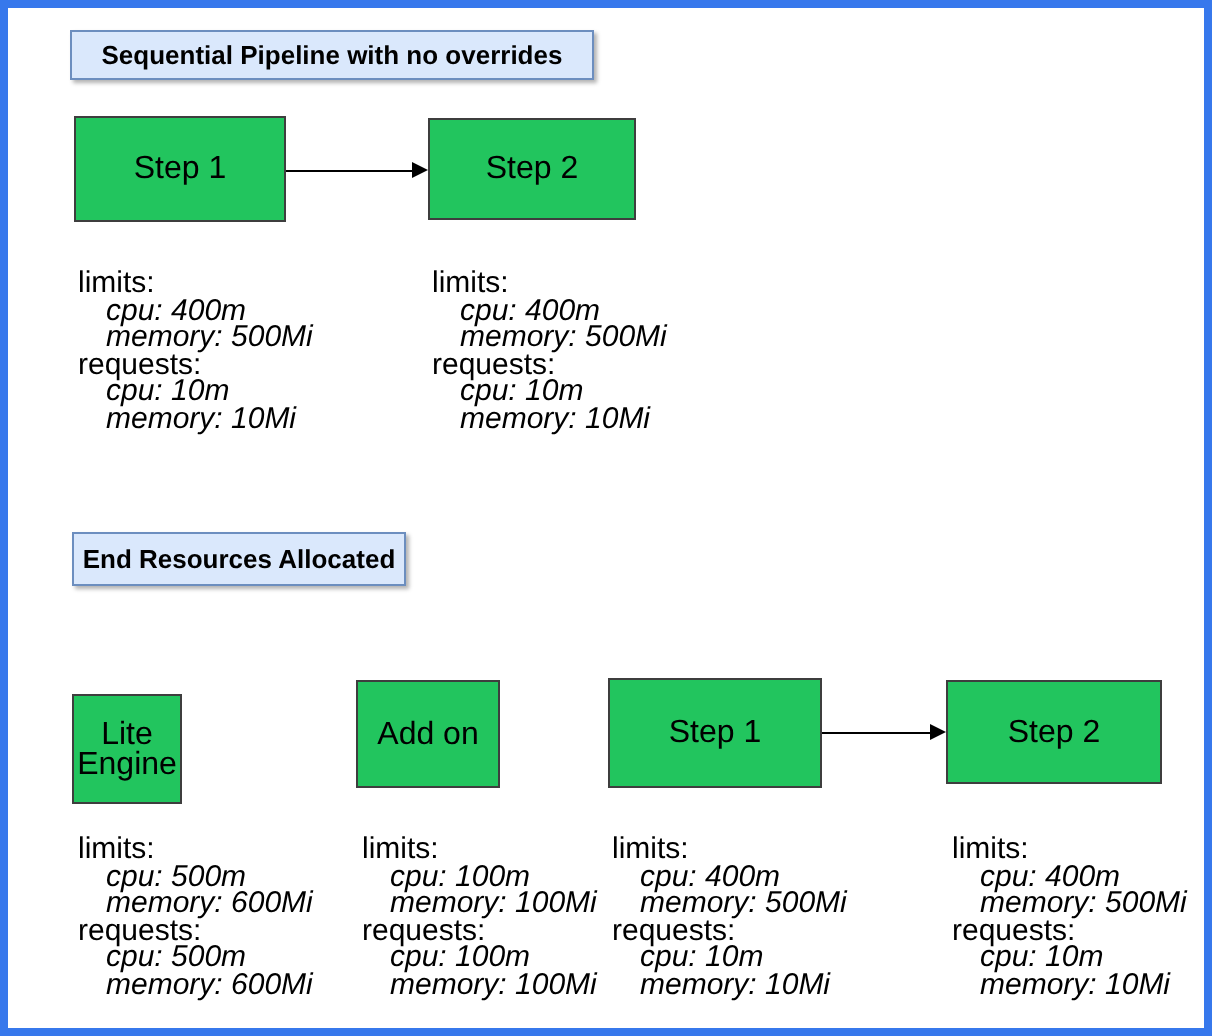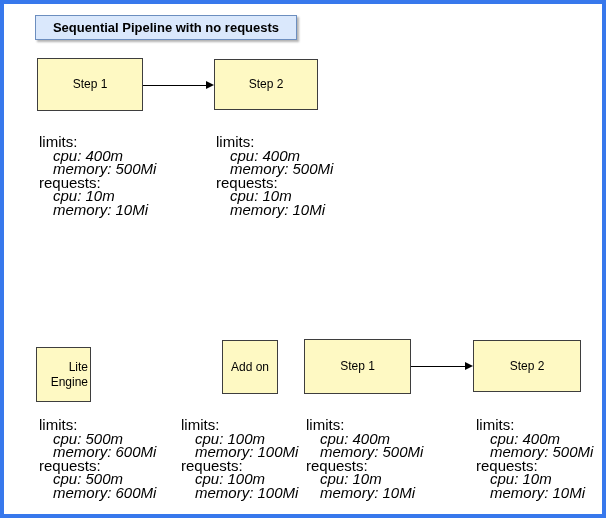--- a/index.html
+++ b/index.html
@@ -31,27 +31,27 @@
     box-shadow: 1.5px 1.5px 2px rgba(0,0,0,0.3);
     display: flex;
     align-items: center;
     justify-content: center;
     font-weight: bold;
     font-size: 13px;
     white-space: nowrap;
   }
   .node {
     position: absolute;
-    background: #fef9c3;
+    background: #22c55e;
     border: 1px solid var(--node-border);
     display: flex;
     align-items: center;
     justify-content: center;
-    text-align: right;
-    font-size: 12px;
+    text-align: center;
+    font-size: 16px;
     line-height: 15px;
     padding: 2px;
   }
   .arrow {
     position: absolute;
     height: 0;
     border-top: 1.4px solid var(--ink);
   }
   .arrow::after {
     content: "";
@@ -70,21 +70,21 @@
     line-height: 13.5px;
     white-space: nowrap;
   }
   .res .ind { padding-left: 14px; font-style: italic; }
 </style>
 </head>
 <body>
 
 <div class="frame">
 
-  <div class="title-box" style="left:31px; top:11px; width:262px; height:25px;">Sequential Pipeline with no requests</div>
+  <div class="title-box" style="left:31px; top:11px; width:262px; height:25px;">Sequential Pipeline with no overrides</div>
 
   <div class="node" style="left:33px; top:54px; width:106px; height:53px;">
     <span>Step 1</span>
   </div>
 
   <div class="arrow" style="left:139px; top:81px; width:63px;"></div>
 
   <div class="node" style="left:210px; top:55px; width:104px; height:51px;">
     <span>Step 2</span>
   </div>
@@ -100,26 +100,27 @@
 
   <div class="res" style="left:212px; top:131px;">
     <div>limits:</div>
     <div class="ind">cpu: 400m</div>
     <div class="ind">memory: 500Mi</div>
     <div>requests:</div>
     <div class="ind">cpu: 10m</div>
     <div class="ind">memory: 10Mi</div>
   </div>
 
+  <div class="title-box" style="left:32px; top:262px; width:167px; height:27px;">End Resources Allocated</div>
 
   <div class="node" style="left:32px; top:343px; width:55px; height:55px;">
     <span>Lite Engine</span>
   </div>
 
-  <div class="node" style="left:174px; top:336px; width:56px; height:54px;margin-left:44px;">
+  <div class="node" style="left:174px; top:336px; width:72px; height:54px;">
     <span>Add on</span>
   </div>
 
   <div class="node" style="left:300px; top:335px; width:107px; height:55px;">
     <span>Step 1</span>
   </div>
 
   <div class="arrow" style="left:407px; top:362px; width:54px;"></div>
 
   <div class="node" style="left:469px; top:336px; width:108px; height:52px;">

